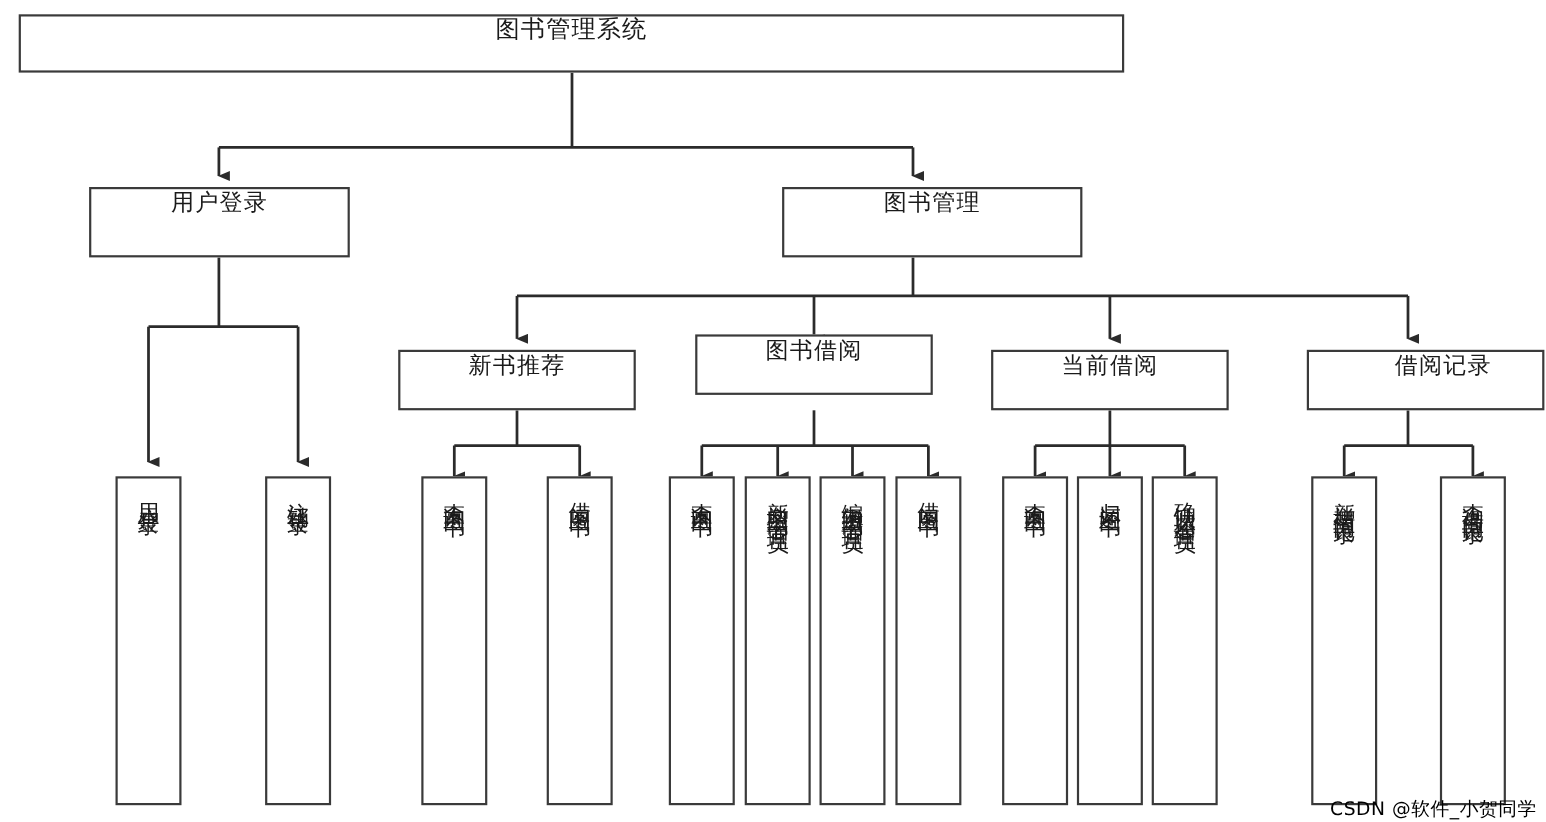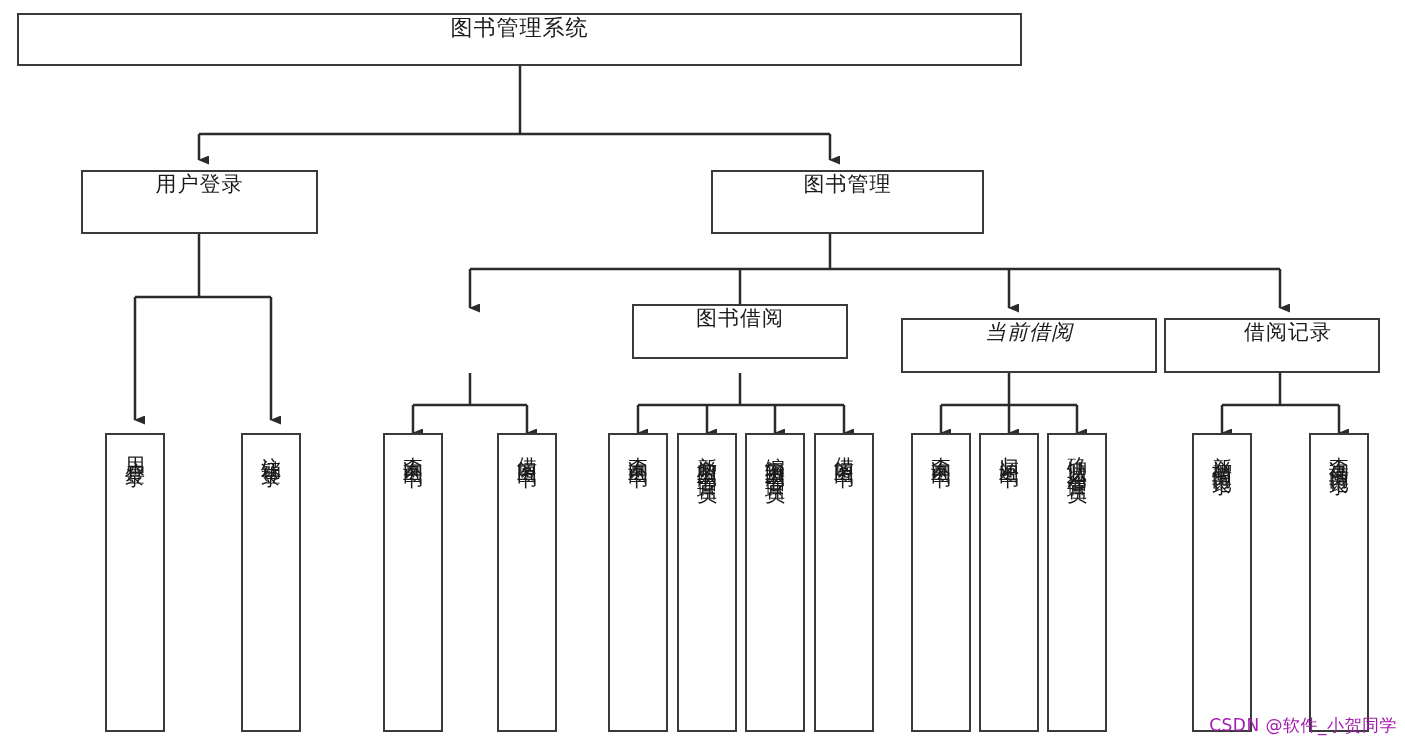--- a/index.html
+++ b/index.html
@@ -55,23 +55,23 @@
     letter-spacing: 4px;
     white-space: nowrap;
     display: block;
   }
   .node.root {
     font-size: 22px;
   }
   #watermark {
     position: absolute;
     right: 8px;
-    bottom: 10px;
+    bottom: 0;
     font-size: 17px;
-    color: #a21caf;
+    color: #000000;
     letter-spacing: 0.5px;
     z-index: 5;
     white-space: nowrap;
   }
 </style>
 </head>
 <body>
 
 <div id="canvas">
 
@@ -131,27 +131,30 @@
     <span>图书管理系统</span>
   </div>
 
   <div class="node horizontal" style="left:81px; top:170px; width:237px; height:64px;">
     <span>用户登录</span>
   </div>
   <div class="node horizontal" style="left:711px; top:170px; width:273px; height:64px;">
     <span>图书管理</span>
   </div>
 
+  <div class="node horizontal" style="left:362px; top:318px; width:216px; height:55px;">
+    <span>新书推荐</span>
+  </div>
   <div class="node horizontal" style="left:632px; top:304px; width:216px; height:55px;">
     <span>图书借阅</span>
   </div>
-  <div class="node horizontal" style="left:901px; top:318px; width:256px; height:55px;font-style:italic;">
+  <div class="node horizontal" style="left:901px; top:318px; width:216px; height:55px;">
     <span>当前借阅</span>
   </div>
-  <div class="node horizontal" style="left:1164px; top:318px; width:216px; height:55px;padding-left:32px;">
+  <div class="node horizontal" style="left:1188px; top:318px; width:216px; height:55px;padding-left:32px;">
     <span>借阅记录</span>
   </div>
 
   <div class="node vertical" style="left:105px; top:433px; width:60px; height:299px;">
     <span class="vlabel">用户登录</span>
   </div>
   <div class="node vertical" style="left:241px; top:433px; width:60px; height:299px;">
     <span class="vlabel">注销登录</span>
   </div>
 

